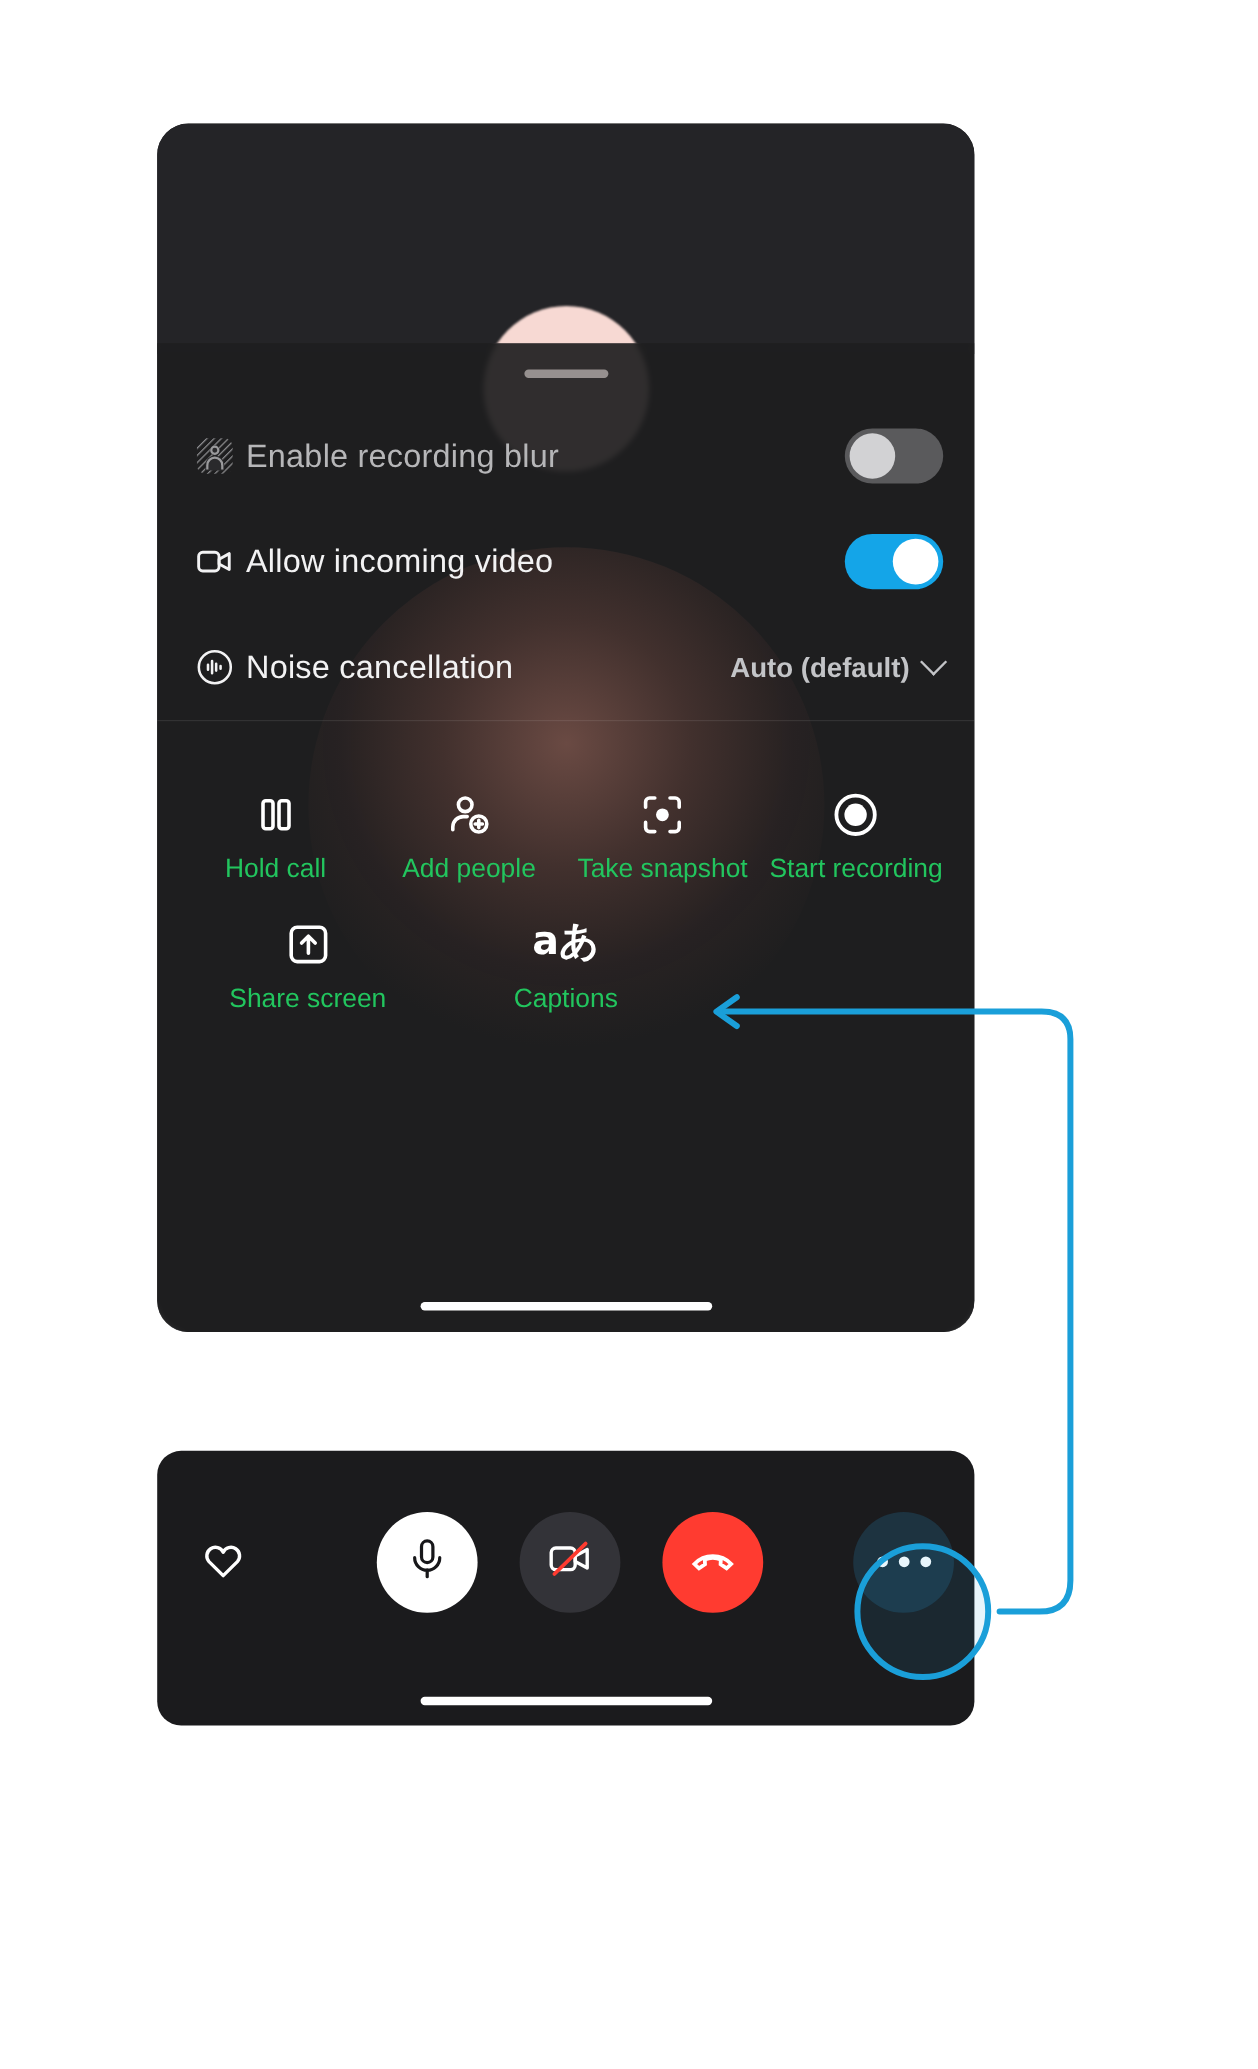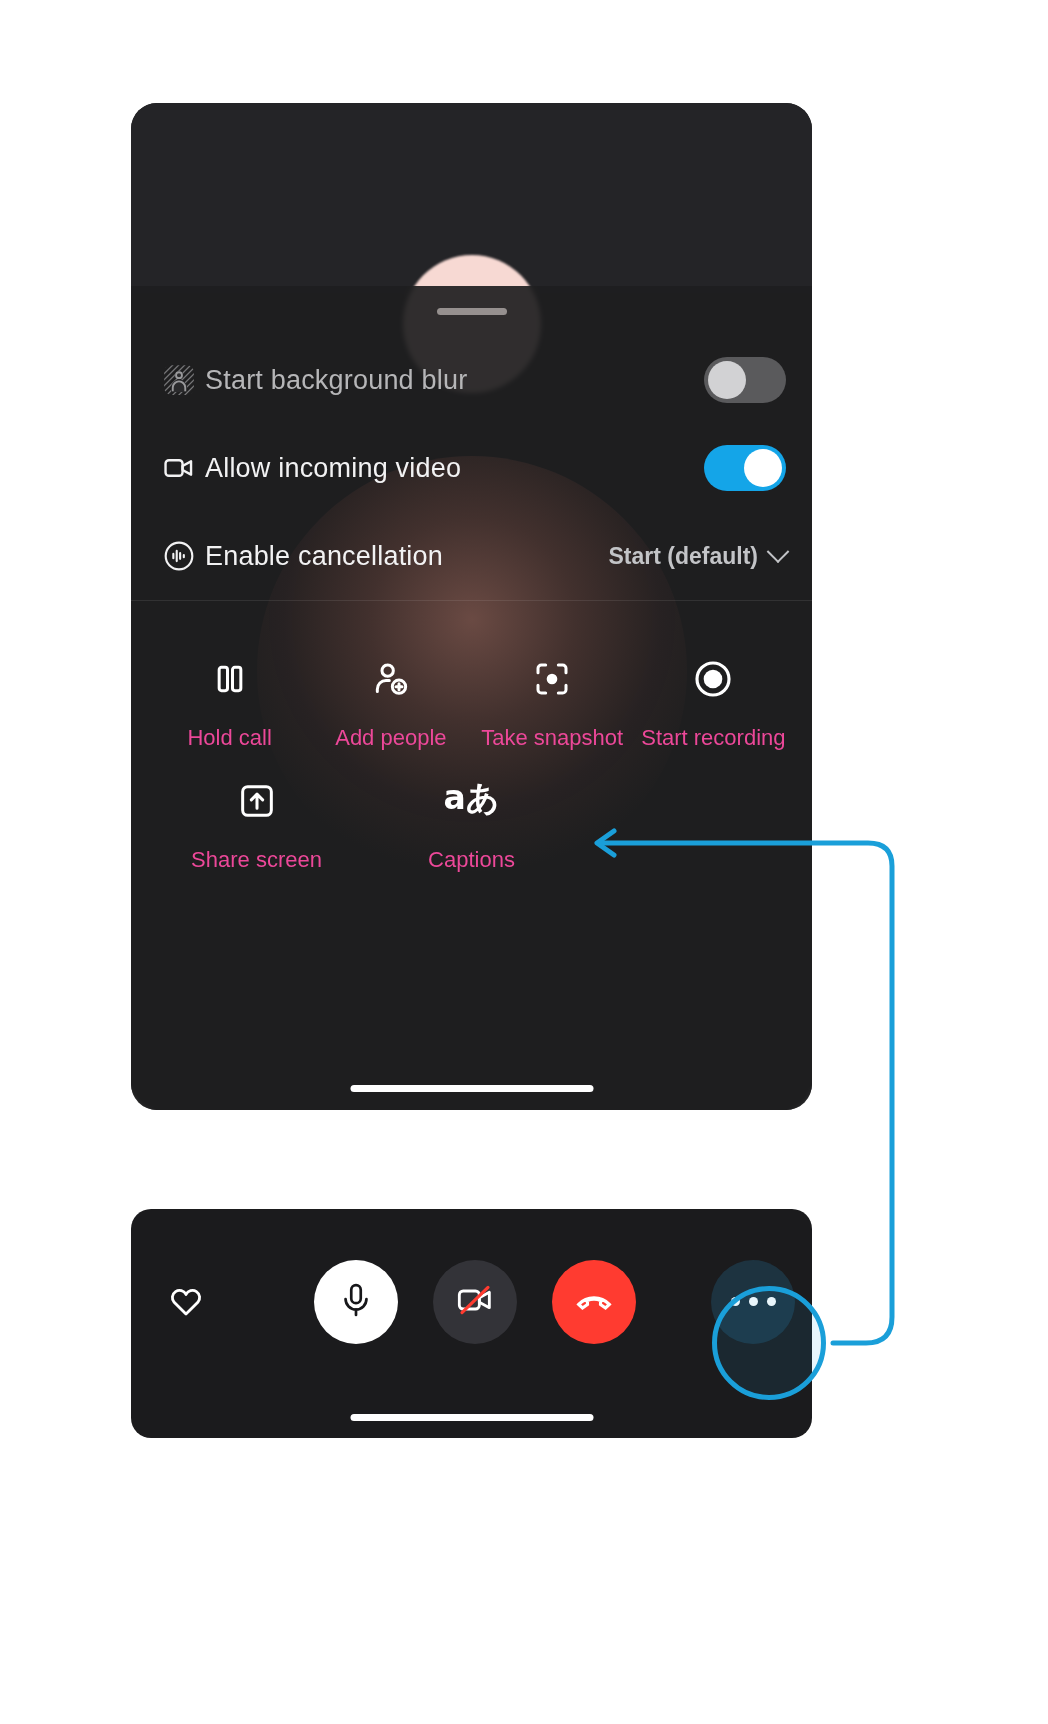--- a/index.html
+++ b/index.html
@@ -91,21 +91,21 @@
   .chev {
     width: 16px; height: 16px; border-right: 2.5px solid #c3c4c7;
     border-bottom: 2.5px solid #c3c4c7; transform: rotate(45deg) translate(-3px,-3px);
   }
 
   
   .actions { position: absolute; left: 0; top: 335px; width: 681px; padding: 22px 18px 0; }
   .arow { display: flex; }
   .act { flex: 1 1 0; display: flex; flex-direction: column; align-items: center; padding: 16px 0 14px; }
   .act .aico { height: 52px; display: flex; align-items: flex-start; justify-content: center; }
-  .act .albl { margin-top: 14px; font-size: 22px; color: #ec4899; white-space: nowrap; }
+  .act .albl { font-size: 22px; color: #22c55e; white-space: nowrap; }
 
   .home-indicator {
     position: absolute; left: 50%; transform: translateX(-50%);
     width: 243px; height: 7px; border-radius: 4px; background: #ffffff;
   }
 
   
   .phone-bottom {
     position: absolute; left: 131px; top: 1209px;
     width: 681px; height: 229px;
@@ -158,21 +158,21 @@
                   <line x1="0" y1="0" x2="0" y2="3" stroke="#8b8b8d" stroke-width="1.5"></line>
                 </pattern>
               </defs>
               <rect x="1.5" y="1.5" width="21" height="21" rx="5" fill="url(#hatch)"></rect>
               <circle cx="12" cy="8.6" r="2.9" fill="#2a2a2c"></circle>
               <path d="M6.4 20.5v-3.2a5.6 5.6 0 0 1 11.2 0v3.2z" fill="#2a2a2c"></path>
               <circle cx="12" cy="8.6" r="2.1" fill="none" stroke="#9a9a9c" stroke-width="1.3"></circle>
               <path d="M7.6 20v-2.6a4.4 4.4 0 0 1 8.8 0V20" fill="none" stroke="#9a9a9c" stroke-width="1.3"></path>
             </svg>
           </span>
-          <span class="lbl">Start background blur</span>
+          <span class="lbl">Enable recording blur</span>
           <span class="toggle off">
             <span class="knob"></span>
           </span>
         </div>
 
         <div class="srow">
           <span class="ico">
             <svg width="34" height="34" viewBox="0 0 24 24" fill="none" stroke="#f2f2f3" stroke-width="1.7" stroke-linejoin="round">
               <rect x="2.5" y="6.5" width="12" height="11" rx="2.4"></rect>
               <path d="M14.5 10.6l6-3.3v9.4l-6-3.3z"></path>
@@ -184,23 +184,23 @@
           </span>
         </div>
 
         <div class="srow">
           <span class="ico">
             <svg width="34" height="34" viewBox="0 0 24 24" fill="none" stroke="#f2f2f3" stroke-width="1.5" stroke-linecap="round">
               <circle cx="12" cy="12" r="9.4"></circle>
               <path d="M8 10.5v3M10.4 8.4v7.2M12.8 10v4M15.4 11.3v1.6"></path>
             </svg>
           </span>
-          <span class="lbl">Enable cancellation</span>
+          <span class="lbl">Noise cancellation</span>
           <span class="dropdown">
-            <span>Start (default)</span>
+            <span>Auto (default)</span>
             <span class="chev"></span>
           </span>
         </div>
 
         <div class="divider-full" style="top:264px"></div>
       </div>
 
       <div class="actions">
 
         <div class="arow">

